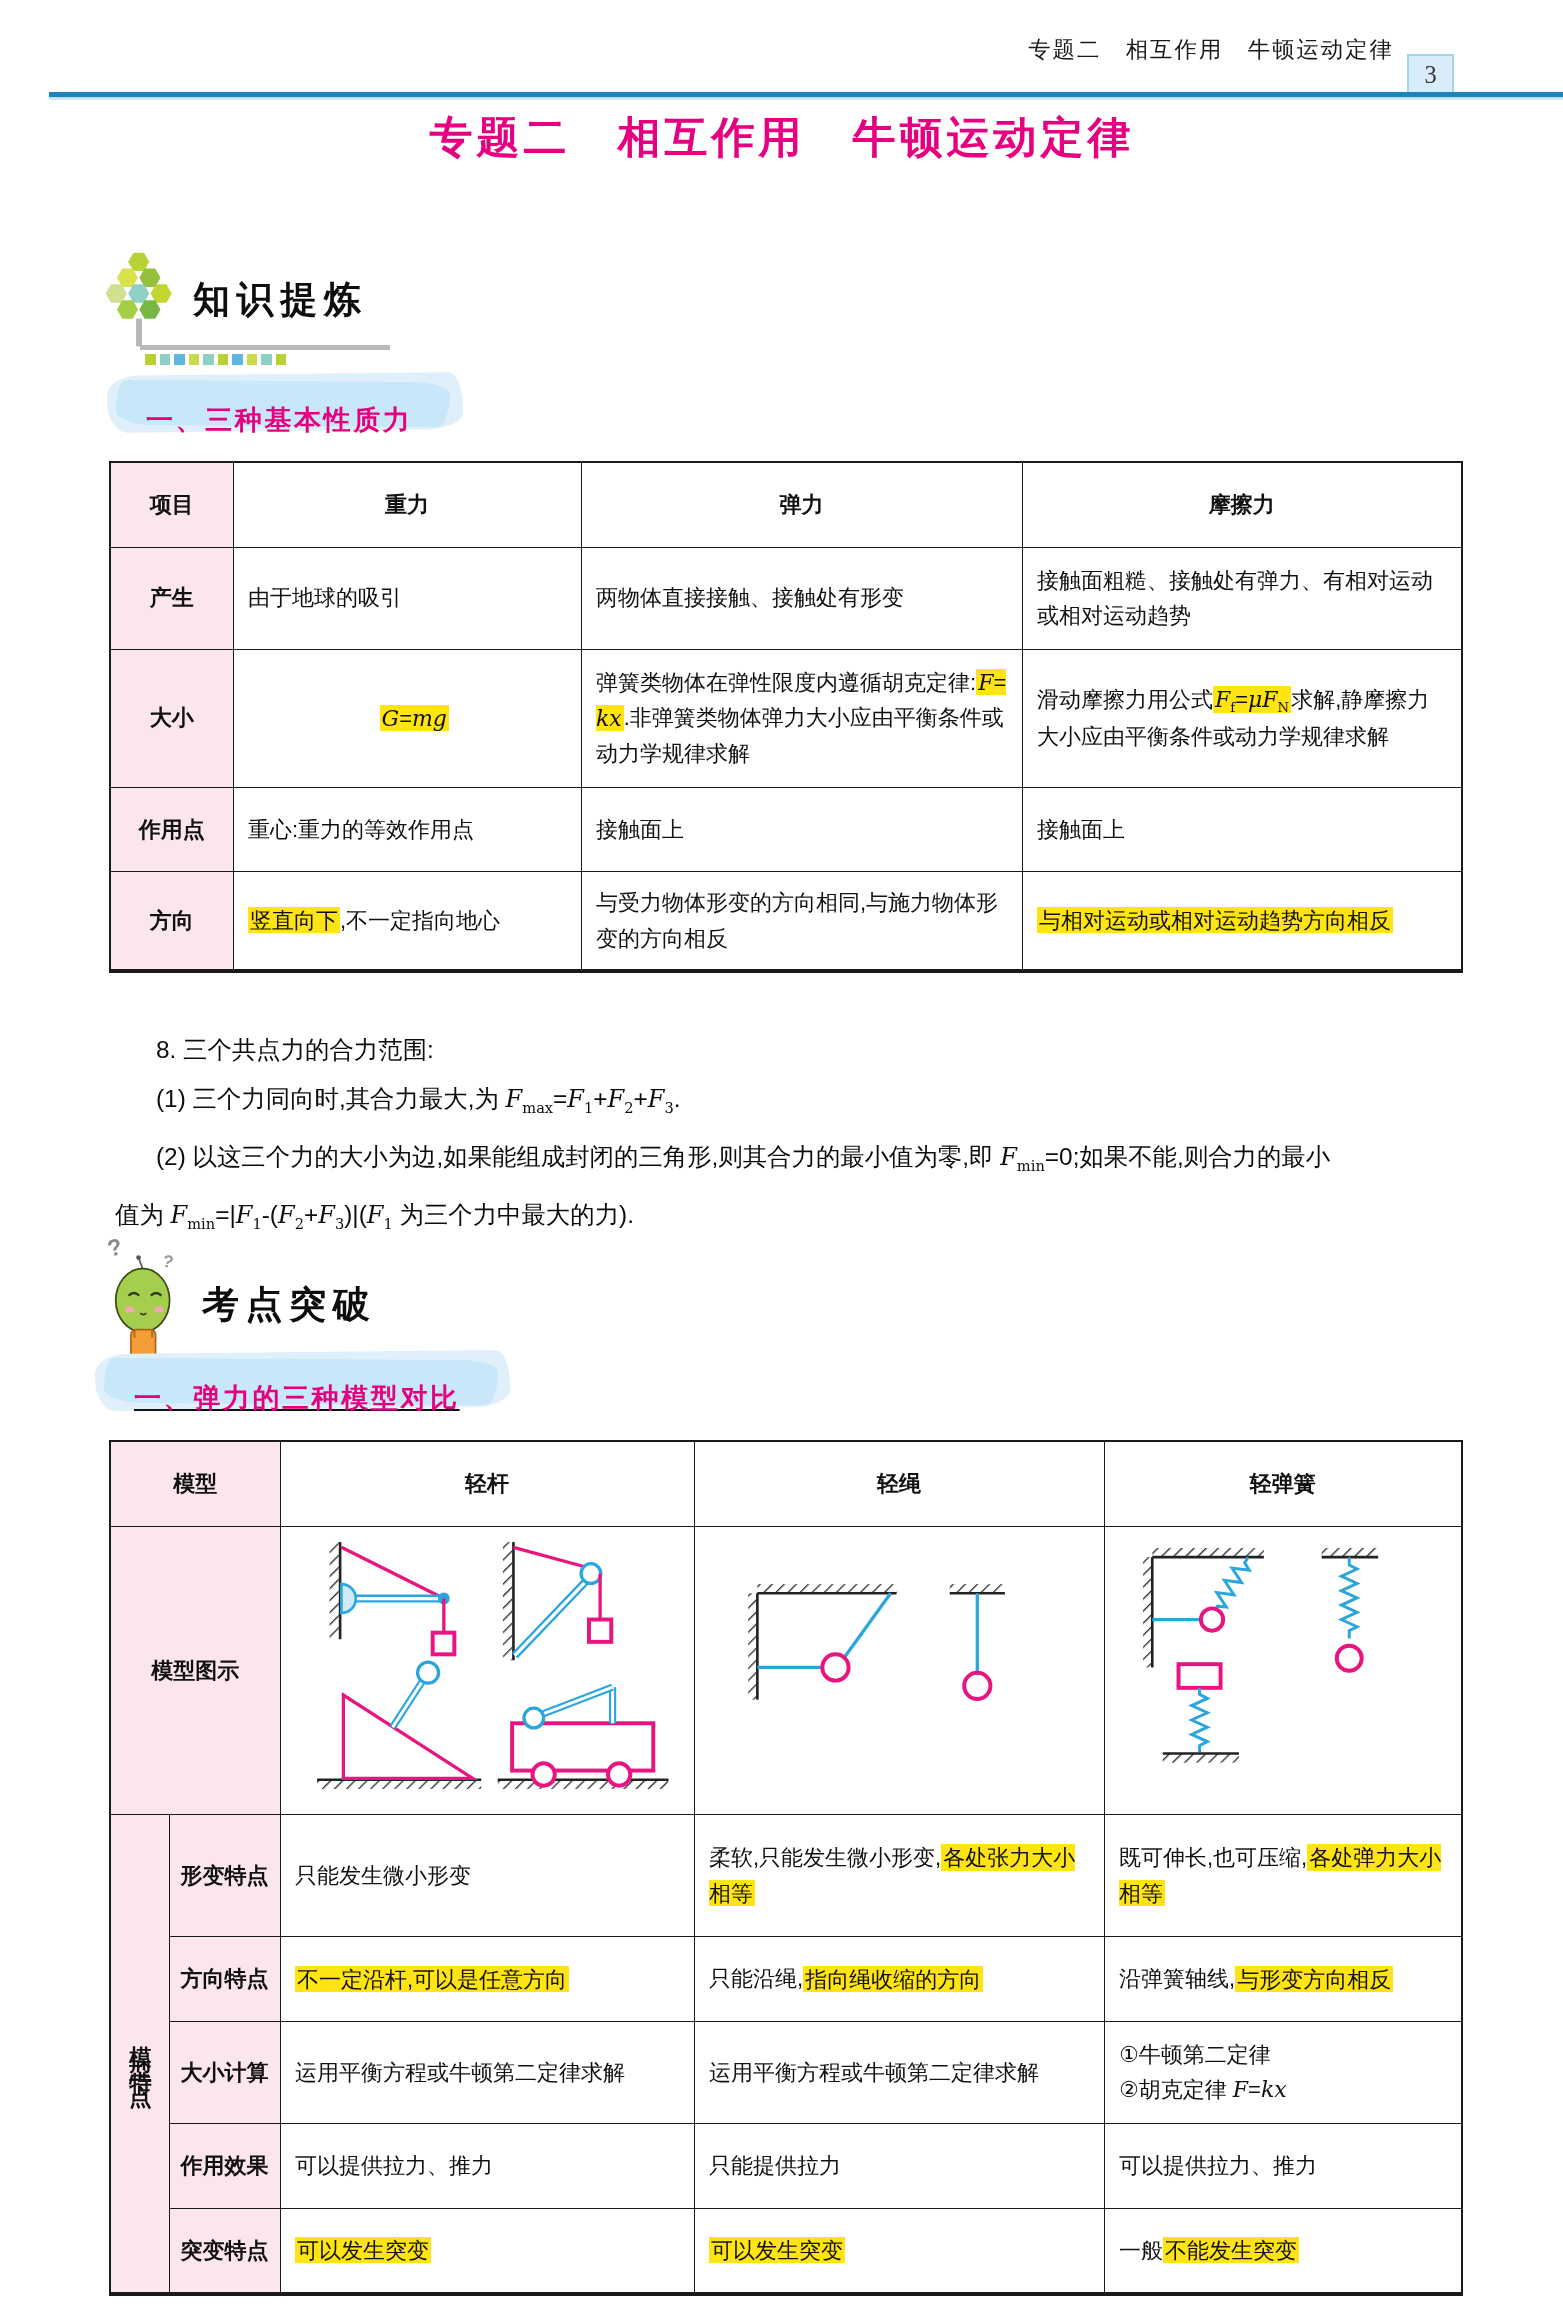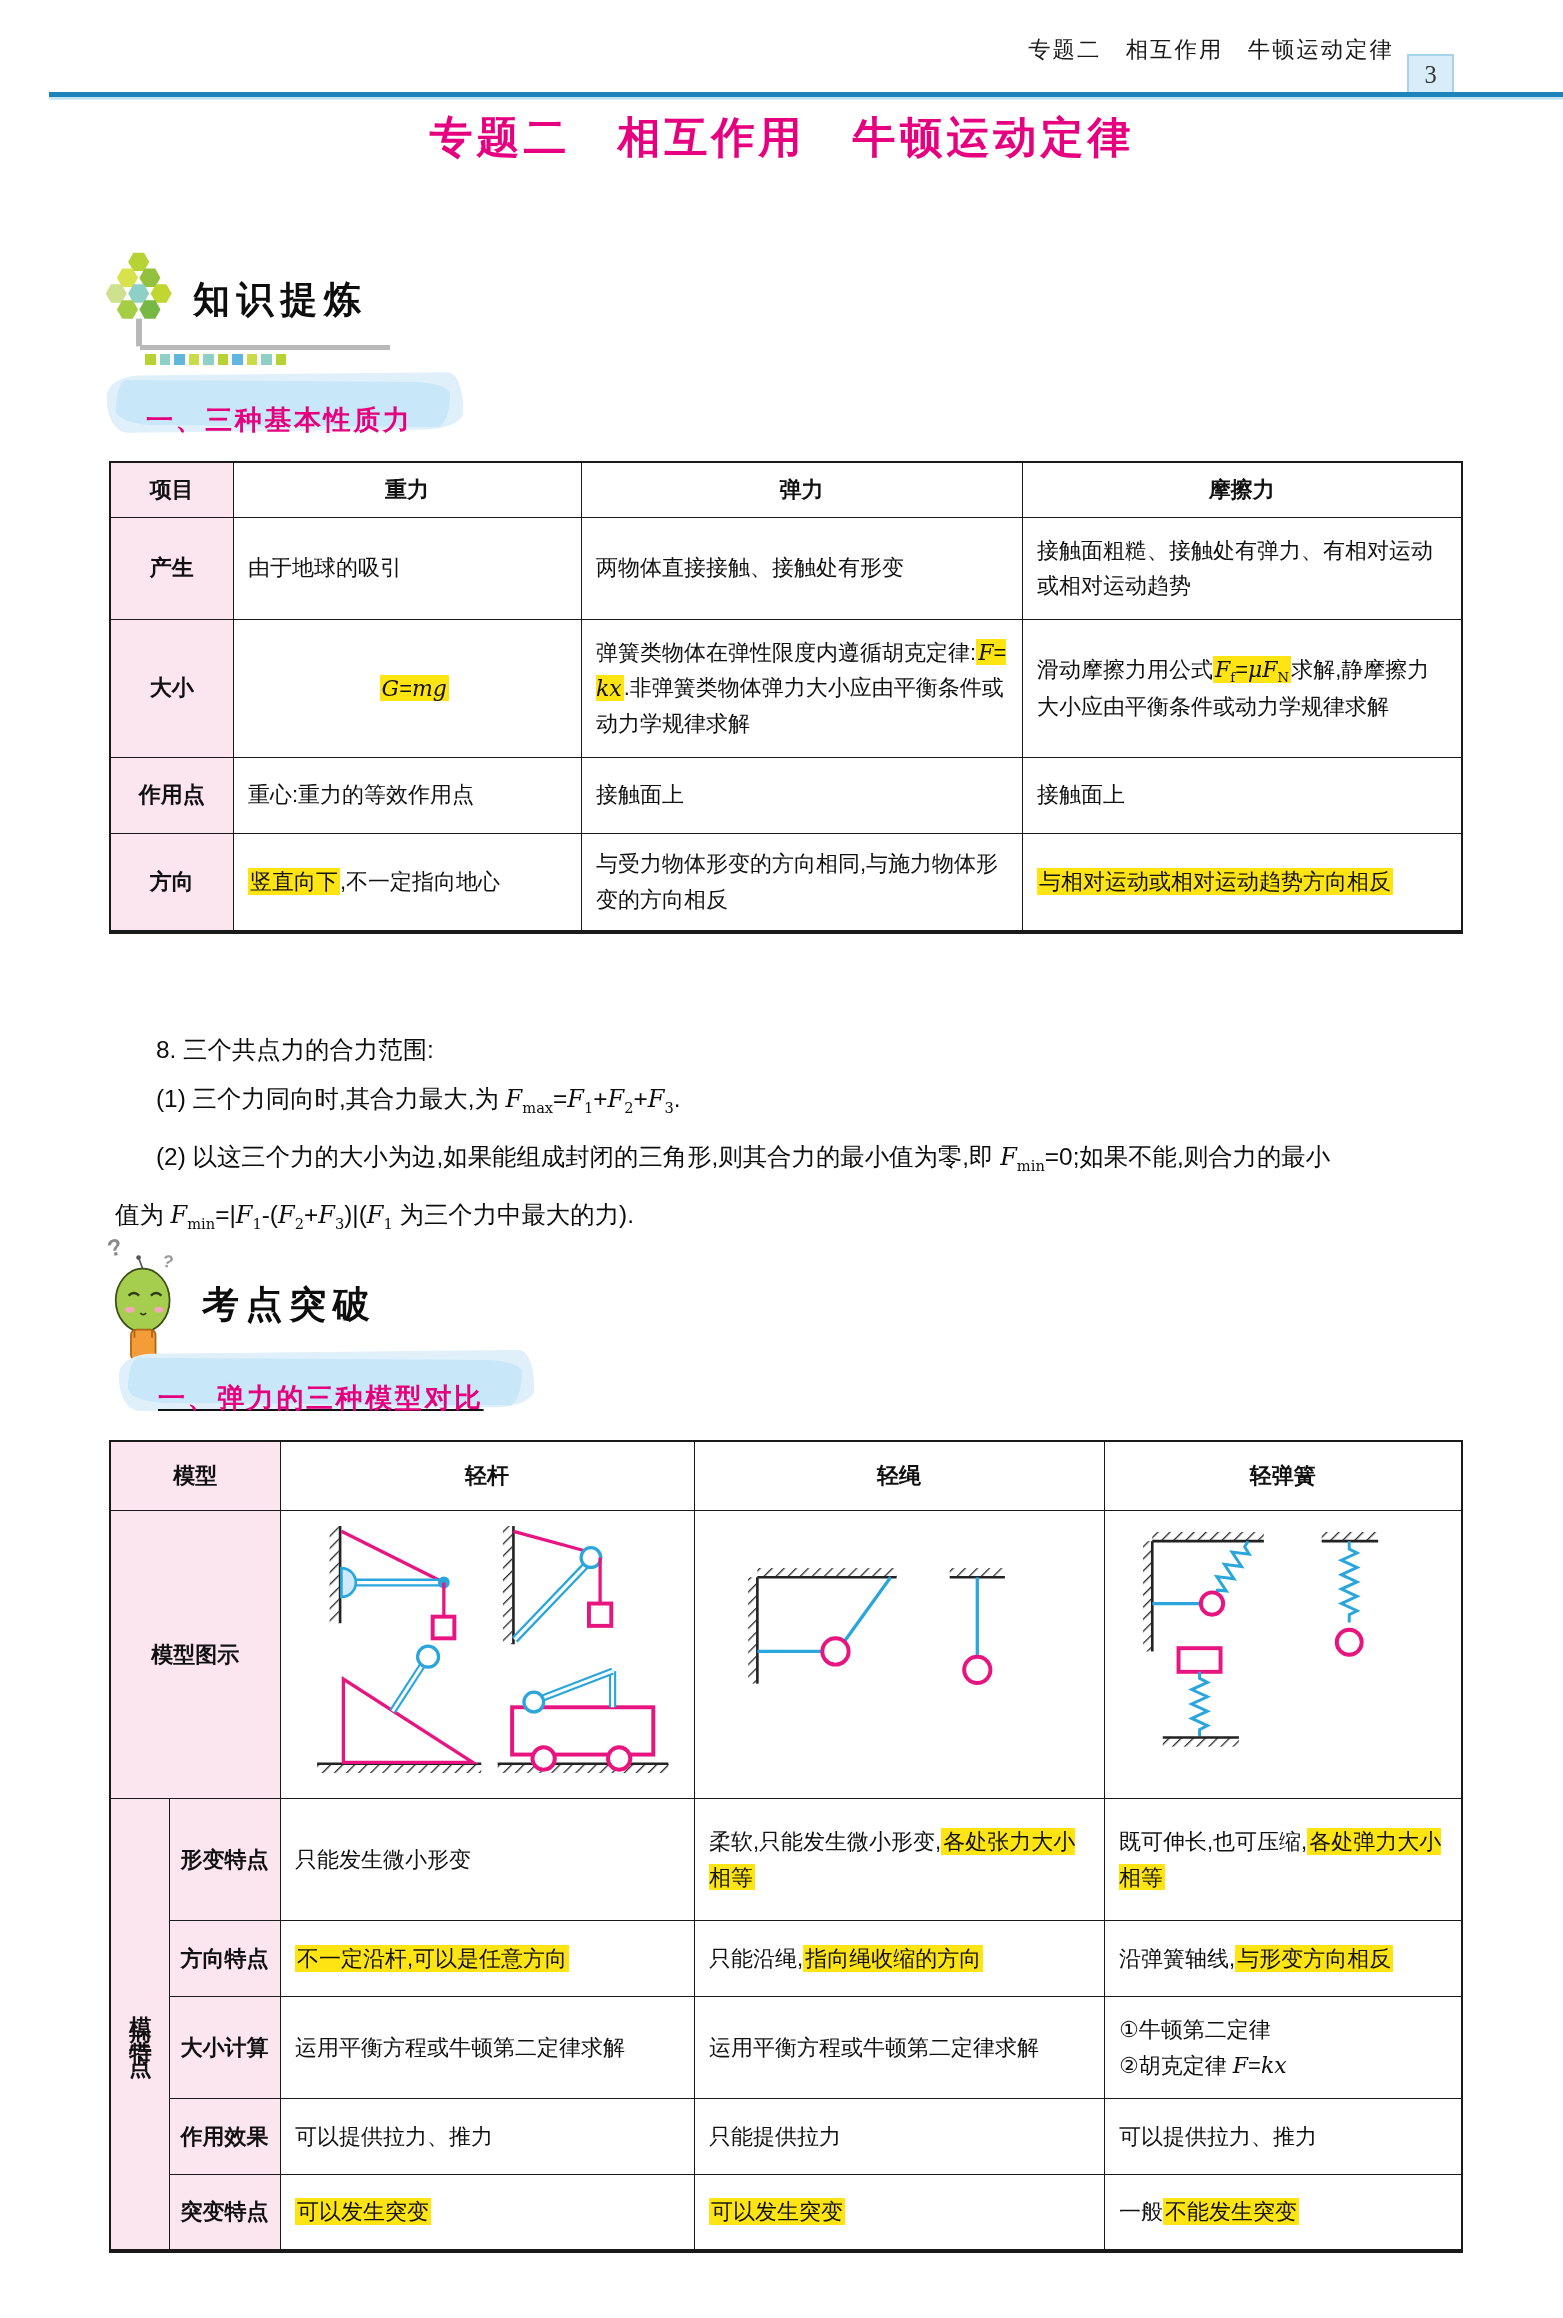--- a/index.html
+++ b/index.html
@@ -27,21 +27,21 @@
   .brush:before{content:'';position:absolute;inset:-6.6px -12px -5.3px -9.2px;background:#dff0fb;
                 border-radius:32px 14.5px 38px 20px/20px 34px 17px 32px;transform:rotate(-.6deg);z-index:0;}
   .brush:after{content:'';position:absolute;inset:0;background:#c8e7f8;
                border-radius:10.5px 37px 13px 40px/30px 12px 34px 14.5px;transform:rotate(.4deg);z-index:1;}
   .brush b{position:relative;z-index:2;font-size:27px;color:#e5007d;letter-spacing:2.6px;font-weight:bold;margin-top:32px;}
   
   table{border-collapse:collapse;table-layout:fixed;background:#fff;}
   table.sheet{border:2.6px solid #1a1a1a;border-bottom-width:4.6px;}
   .sheet td{border:1.6px solid #1a1a1a;font-size:22px;line-height:1.62;padding:8px 14.5px;
             vertical-align:middle;word-break:break-all;}
-  .sheet td.lab{background:#fbe5ef;font-weight:bold;text-align:center;padding:9px 4px;word-break:keep-all;}
+  .sheet td.lab{background:#fbe5ef;font-weight:bold;text-align:center;padding:24px 4px;word-break:keep-all;}
   .sheet td.hd{font-weight:bold;text-align:center;}
   .sheet td.ctr{text-align:center;padding-left:29px;}
   .sheet td.diag{padding:0;}
   td.vert{background:#fbe5ef;font-weight:bold;padding:4px 1.3px;}
   td.vert div{writing-mode:vertical-lr;text-orientation:upright;letter-spacing:13px;margin:0 auto;font-size:22.4px;}
   .hl{background:#ffe414;padding:0.7px 2px;}
   i{font-family:"DejaVu Serif","Liberation Serif",serif;font-style:italic;}
   sub{font-family:"DejaVu Serif","Liberation Serif",serif;font-style:normal;font-size:0.6em;}
   .t1{position:absolute;left:109px;top:461px;width:1353px;}
   .t2{position:absolute;left:109px;top:1440px;width:1353px;}
@@ -156,21 +156,21 @@
       <path d="M62 138 q5 5 10 0" stroke="#2e3a12" stroke-width="3" fill="none"></path>
       <rect x="46" y="166" width="42" height="52" rx="9" fill="#f29d38" stroke="#b06414" stroke-width="3"></rect>
       <line x1="52" y1="166" x2="52" y2="180" stroke="#b06414" stroke-width="3"></line>
       <line x1="82" y1="166" x2="82" y2="180" stroke="#b06414" stroke-width="3"></line>
       <ellipse cx="54" cy="226" rx="11" ry="7" fill="#9aa0a6"></ellipse>
       <ellipse cx="82" cy="226" rx="11" ry="7" fill="#9aa0a6"></ellipse>
     </svg>
     <div class="seclabel" style="position:absolute;left:98px;top:49px;white-space:nowrap;">考点突破</div>
   </div>
 
-  <div class="brush" style="left:128px;top:1359px;text-decoration:underline;">
+  <div class="brush" style="left:104px;top:1359px;text-decoration:underline;">
     <b>一、弹力的三种模型对比</b>
   </div>
 
   <table class="sheet t2">
     <colgroup>
         <col style="width:59px">
         <col style="width:111px">
         <col style="width:414px">
         <col style="width:410px">
         <col style="width:358px">

